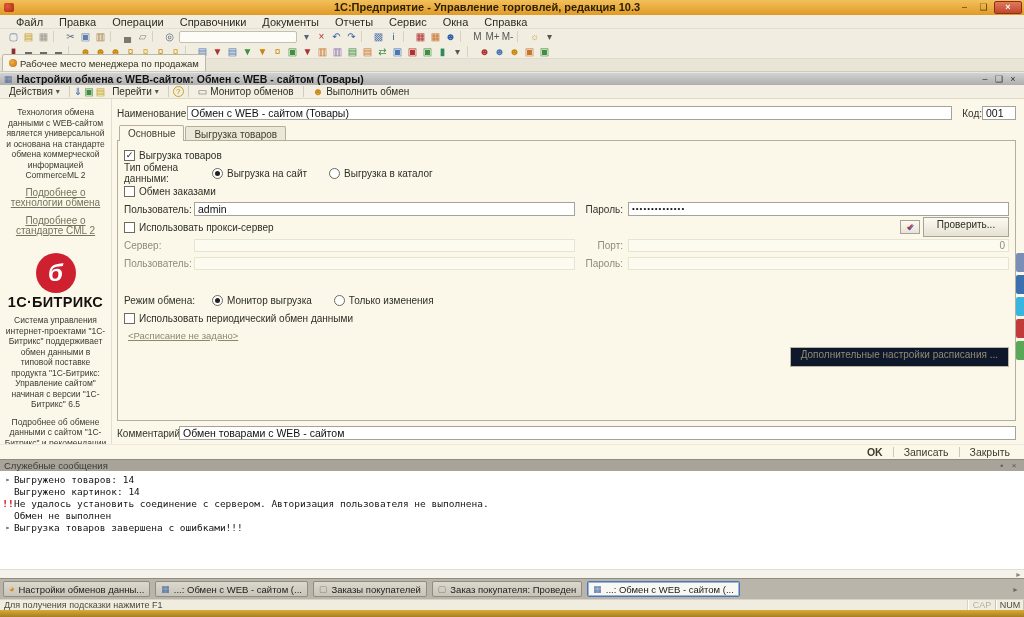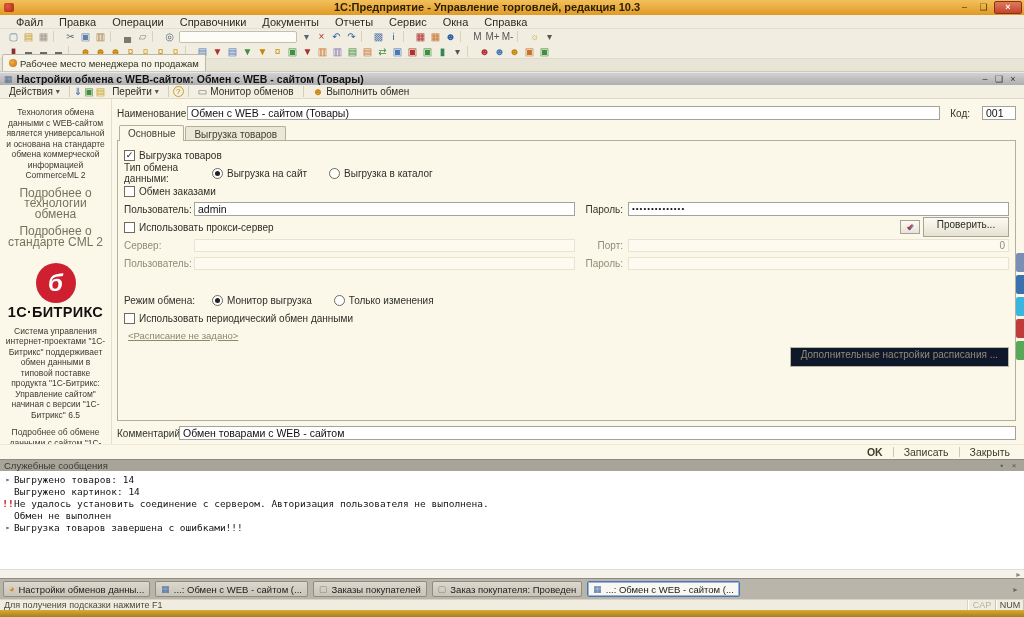--- a/index.html
+++ b/index.html
@@ -43,31 +43,31 @@
   .wintb .tbtn { display:flex; align-items:center; gap:3px; padding:0 5px; height:13px; }
   .wintb .caret { font-size:8px; color:#555; }
   .wintb .isep { width:1px; height:11px; background:#d3cebc; margin:0 2px; }
   .wintb .gico { font-size:10px; line-height:12px; }
 
   .winbody { flex:1; display:flex; min-height:0; }
 
   
   .sidebar { flex:0 0 112px; border-right:1px solid #e3dfcf; padding:8px 4px 0 4px; text-align:center; font-size:8.5px; line-height:10.5px; color:#3a3a33; overflow:hidden; }
   .sidebar p { margin-bottom:7px; }
-  .sidebar a { color:#74745c; display:block; margin-bottom:7px; font-size:12px;text-align:center; }
+  .sidebar a { color:#74745c; text-decoration:underline; display:block; margin-bottom:7px; font-size:10px;text-align:center; }
   .bitrix-logo { width:40px; height:40px; margin:16px auto 4px auto; background:#cf2030; border-radius:50%; color:#fff; font-weight:bold; font-size:24px; line-height:40px; font-style:italic; }
   .bitrix-name { font-size:14.5px; font-weight:bold; letter-spacing:.3px; color:#14100e; margin-bottom:8px; }
 
   
   .form { flex:1; display:flex; flex-direction:column; padding:6px 8px 0 5px; min-width:0; }
   .frow { display:flex; align-items:center; height:16px; flex:0 0 16px; }
   .lb { width:70px; flex:0 0 70px; font-size:10px; color:#33332a; }
   .inp { height:14px; border:1px solid #a6a29a; background:#fff; font-size:10.5px; padding:0 3px; line-height:12px; color:#111; display:flex; align-items:center; }
   .grow { flex:1; min-width:0; }
-  .code-lb { width:30px; text-align:right; margin-right:12px; font-size:10px; color:#33332a; }
+  .code-lb { width:30px; text-align:right; margin-right:0; font-size:10px; color:#33332a; }
   .code-box { width:34px; flex:0 0 34px; }
 
   .tabstrip { display:flex; align-items:flex-end; height:16px; flex:0 0 16px; margin-top:4px; padding-left:2px; }
   .ftab { height:15px; padding:0 8px; font-size:10px; line-height:15px; border:1px solid #b3af9d; border-bottom:none; border-radius:2px 2px 0 0; background:#ece8d8; color:#44402f; margin-right:1px; }
   .ftab.active { background:#fbf8ea; height:16px; position:relative; z-index:2; }
 
   .panel { flex:1; border:1px solid #b3af9d; margin-top:-1px; padding:6px 6px 4px 6px; display:flex; flex-direction:column; min-height:0; }
   .prow { display:flex; align-items:center; height:16px; flex:0 0 16px; margin-bottom:2px; }
   .cb { width:11px; height:11px; border:1px solid #6e6a5e; background:#fff; margin-right:4px; font-size:9px; line-height:9px; text-align:center; color:#111; flex:0 0 11px; }
   .rb { width:11px; height:11px; border:1px solid #6e6a5e; background:#fff; border-radius:50%; margin-right:4px; position:relative; flex:0 0 11px; }

